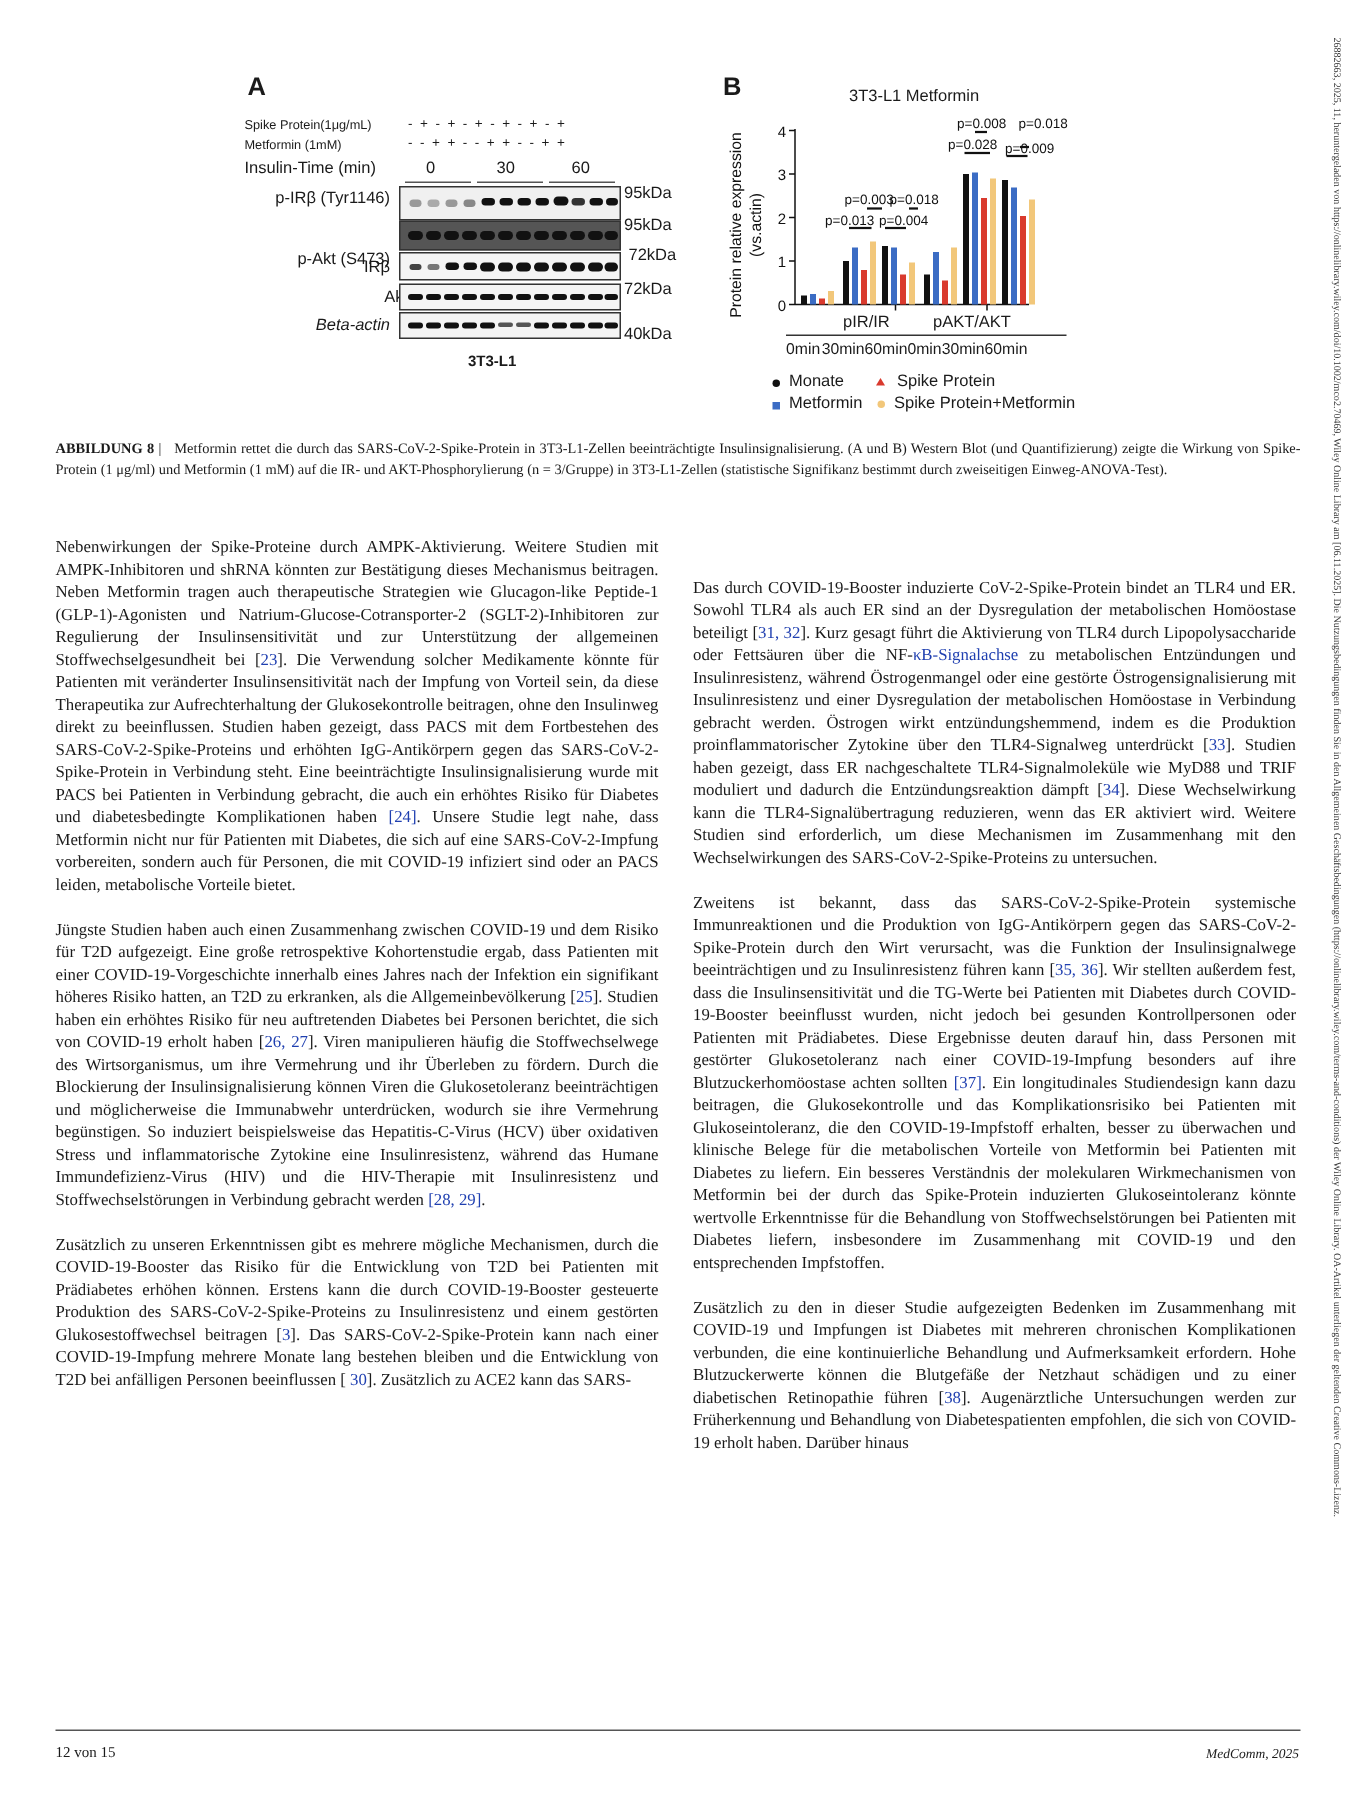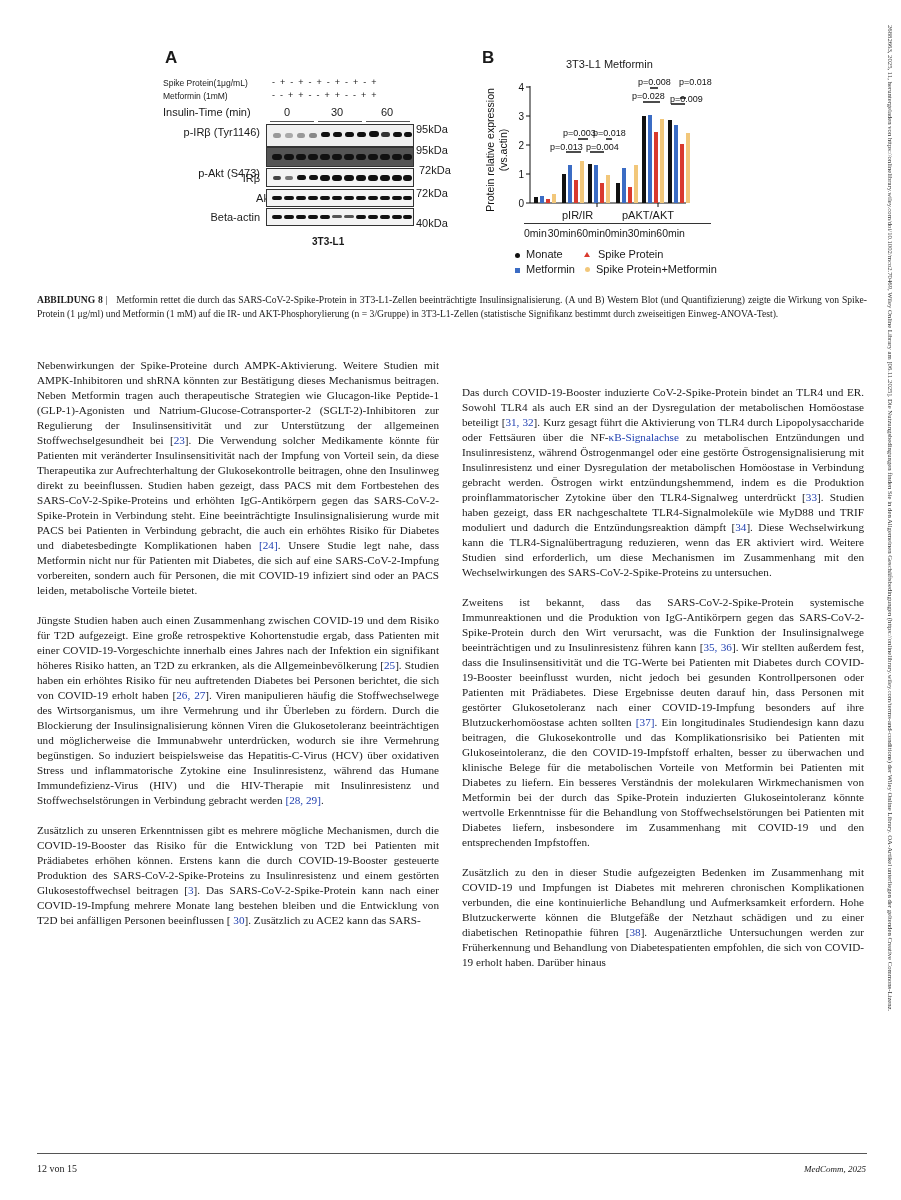--- a/index.html
+++ b/index.html
@@ -41,21 +41,21 @@
   <div class="abs sans" style="left:331px;top:106px;font-size:11px;">30</div>
   <div class="abs sans" style="left:381px;top:106px;font-size:11px;text-align:right;">60</div>
   <div class="abs" style="left:270px;top:121px;width:44px;height:1px;background:#555;"></div>
   <div class="abs" style="left:318px;top:121px;width:44px;height:1px;background:#555;"></div>
   <div class="abs" style="left:366px;top:121px;width:44px;height:1px;background:#555;"></div>
 
   <div class="abs wb-label" style="left:160px;width:100px;top:126px;">p-IRβ (Tyr1146)</div>
   <div class="abs wb-label" style="left:160px;width:100px;top:129px;margin-top:43px;">IRβ</div>
   <div class="abs wb-label" style="left:160px;width:100px;top:167px;">p-Akt (S473)</div>
   <div class="abs wb-label" style="left:172px;width:100px;top:192px;">Akt</div>
-  <div class="abs wb-label" style="left:160px;width:100px;top:211px;">Beta-actin</div>
+  <div class="abs wb-label" style="left:160px;width:100px;top:211px;font-style:italic;">Beta-actin</div>
 
   <div class="blot" style="top:124px;height:21px;background:#f0f0f0;">
     <div class="band" style="left:6px;top:8px;width:8px;background:#999;"></div>
       <div class="band" style="left:18px;top:8px;width:8px;background:#aaa;"></div>
       <div class="band" style="left:30px;top:8px;width:8px;background:#999;"></div>
       <div class="band" style="left:42px;top:8px;width:8px;background:#888;"></div>
     <div class="band" style="left:54px;top:7px;width:9px;"></div>
       <div class="band" style="left:66px;top:7px;width:9px;"></div>
       <div class="band" style="left:78px;top:7px;width:9px;"></div>
       <div class="band" style="left:90px;top:7px;width:9px;"></div>

